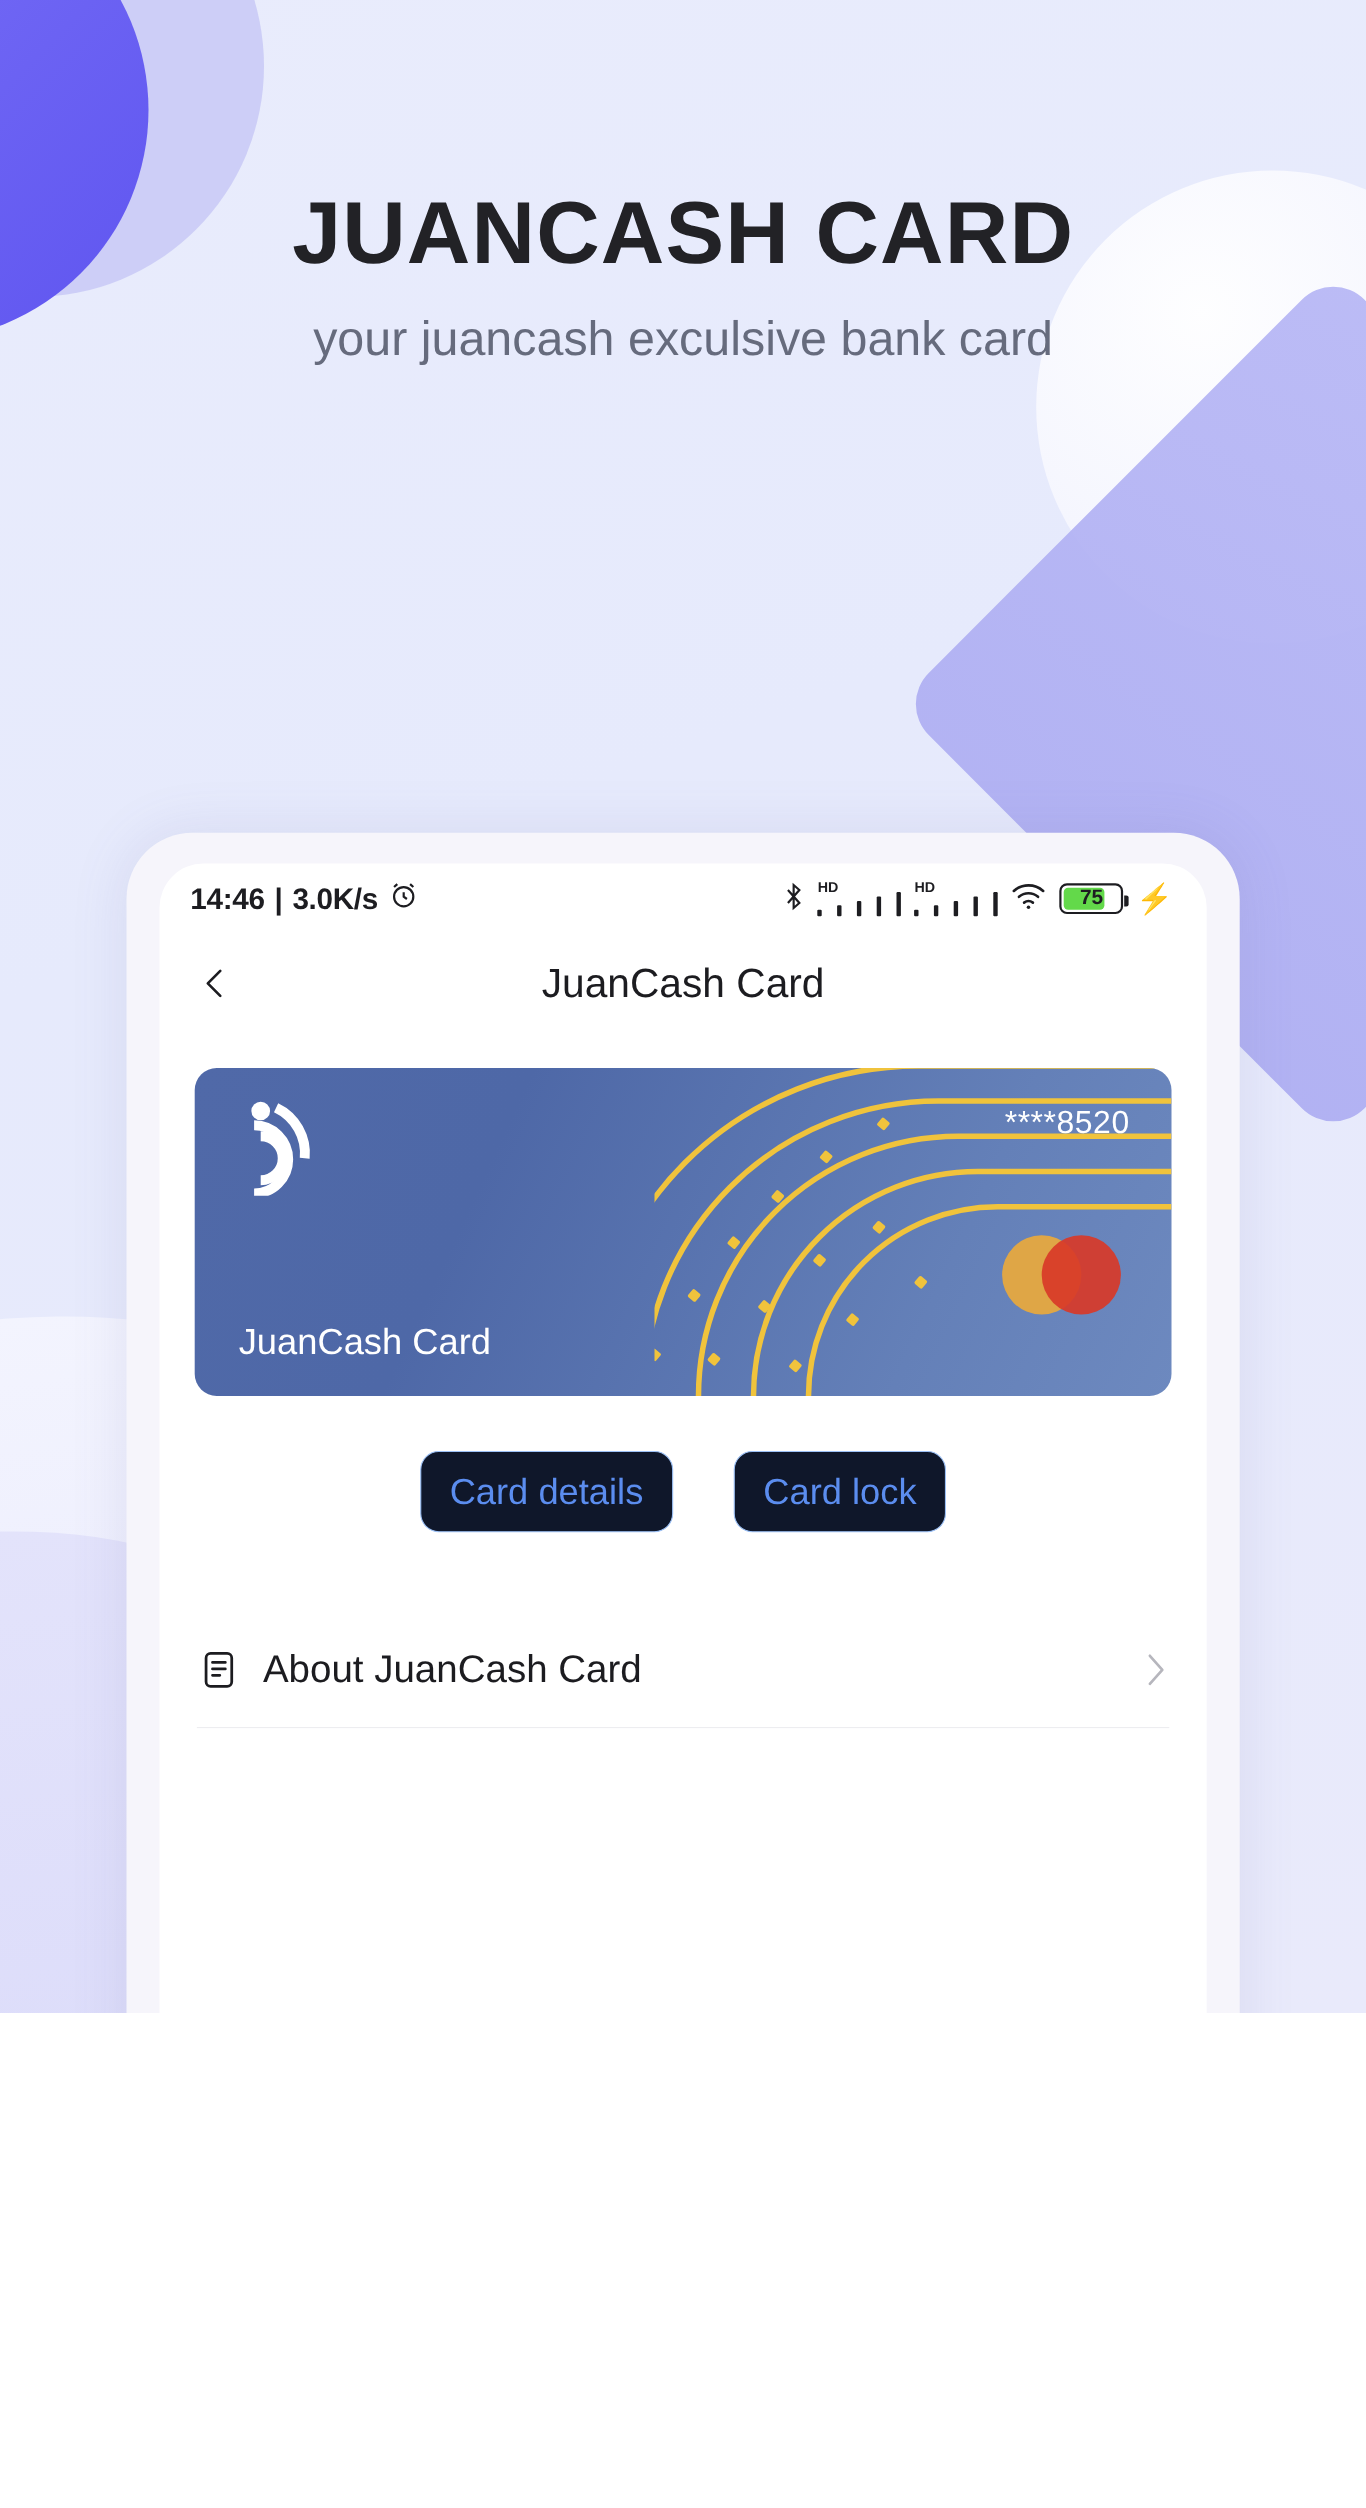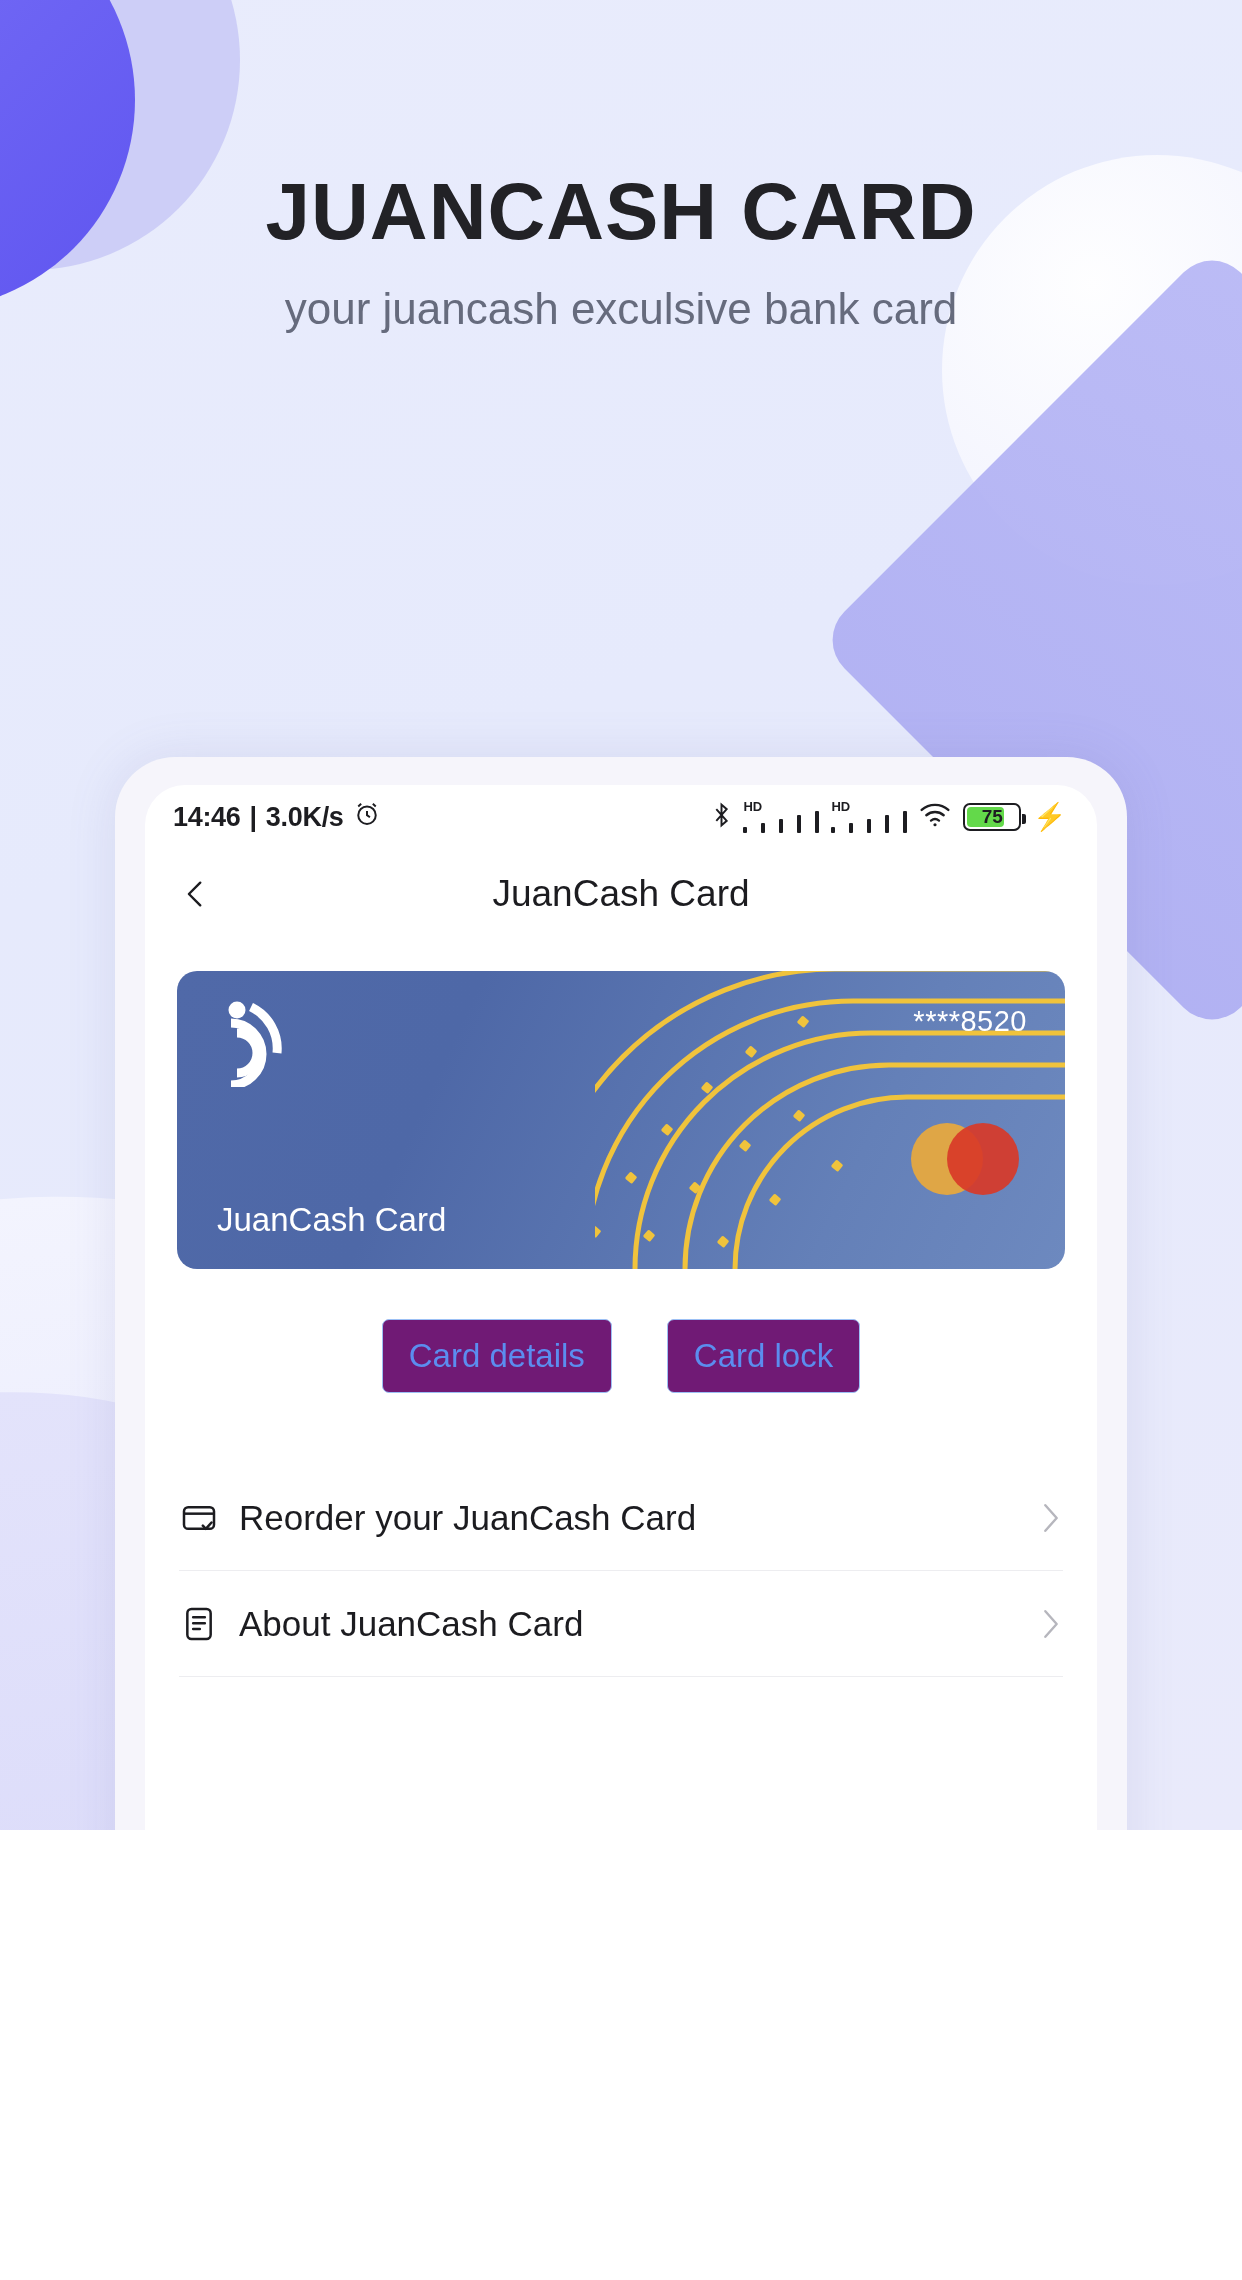--- a/index.html
+++ b/index.html
@@ -202,22 +202,22 @@
   .mc-logo .c.yellow { left:0;  background:#e9a93c; opacity:.92; }
   .mc-logo .c.red    { right:0; background:#d83a28; opacity:.92; }
 
   
   .actions {
     display:flex; justify-content:center; gap:55px;
     margin-top:50px;
   }
   .act-btn {
     border:1.6px solid #9cc0f5;
-    border-radius:7px;
-    background:#701a75;
+    border-radius:17px;
+    background:#0f172a;
     color:#5b8def;
     font-size:33px;
     padding:17px 26px;
     font-family:"Liberation Sans", sans-serif;
     cursor:pointer;
   }
 
   
   .list { margin-top:72px; padding:0 34px; }
   .list-item {
@@ -356,35 +356,20 @@
       </div>
 
       <div class="actions">
         <button class="act-btn">Card details</button>
         <button class="act-btn">Card lock</button>
       </div>
 
       <div class="list">
 
 
-        <div class="list-item">
-          <span class="li-icon">
-            <svg width="40" height="40" viewBox="0 0 24 24" fill="none" stroke="#1c1c20" stroke-width="1.5">
-              <rect x="3" y="5.5" width="18" height="13" rx="2.5"></rect>
-              <path d="M3 9.4h18"></path>
-              <path d="M14.3 16.6l1.8 1.9 3.4-3.8" stroke-linecap="round" stroke-linejoin="round"></path>
-            </svg>
-          </span>
-          <span class="li-label">Reorder your JuanCash Card</span>
-          <span class="li-chev">
-            <svg width="24" height="34" viewBox="0 0 14 24" fill="none" stroke="#b6b6bd" stroke-width="1.7" stroke-linecap="round" stroke-linejoin="round">
-              <path d="M3 3l8 9-8 9"></path>
-            </svg>
-          </span>
-        </div>
 
         <div class="list-item">
           <span class="li-icon">
             <svg width="40" height="40" viewBox="0 0 24 24" fill="none" stroke="#1c1c20" stroke-width="1.5">
               <rect x="5" y="3" width="14" height="18" rx="2.5"></rect>
               <path d="M8.5 8h7M8.5 11.5h7M8.5 15h4" stroke-linecap="round"></path>
             </svg>
           </span>
           <span class="li-label">About JuanCash Card</span>
           <span class="li-chev">

